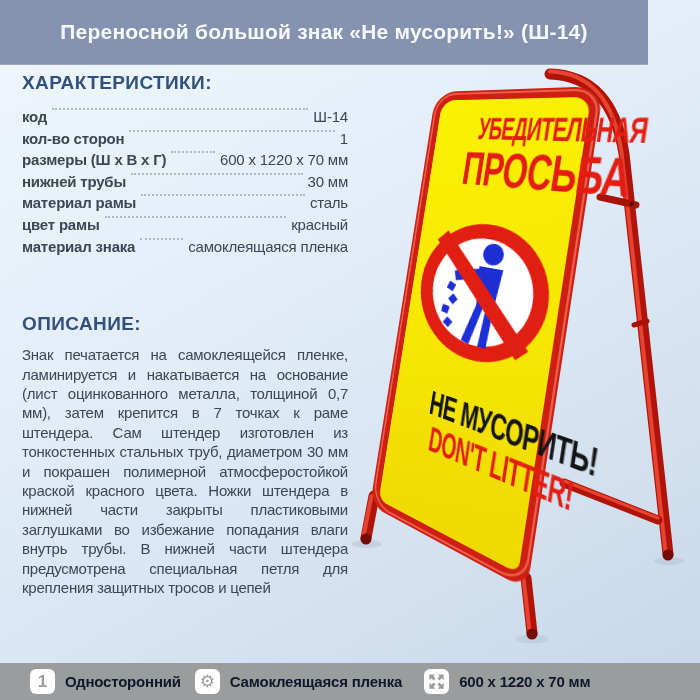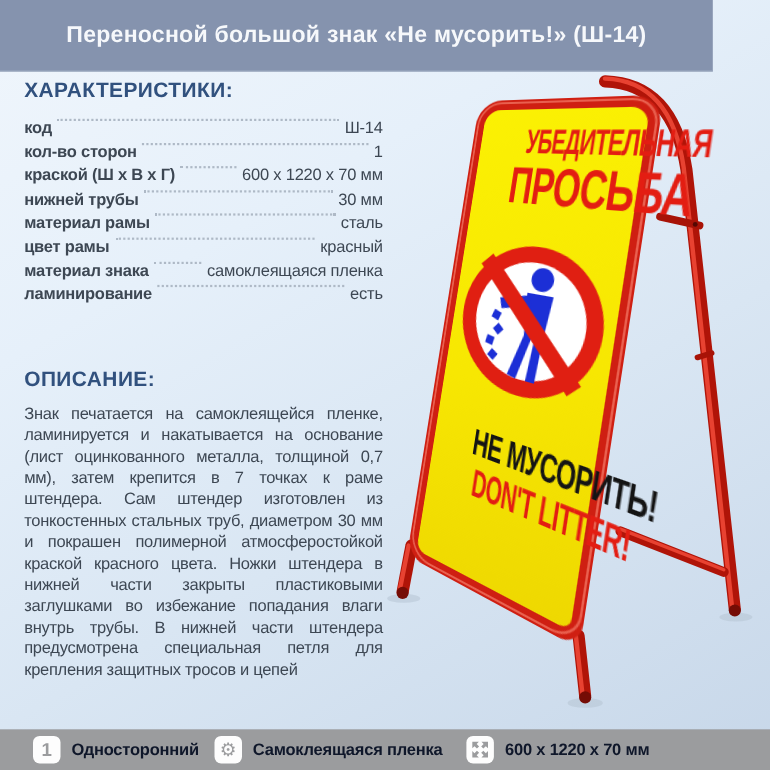--- a/index.html
+++ b/index.html
@@ -73,21 +73,21 @@
           <span class="lbl">код</span>
           <span class="dots"></span>
           <span class="val">Ш-14</span>
         </div>
       <div class="srow">
           <span class="lbl">кол-во сторон</span>
           <span class="dots"></span>
           <span class="val">1</span>
         </div>
       <div class="srow">
-          <span class="lbl">краской (Ш х В х Г)</span>
+          <span class="lbl">размеры (Ш х В х Г)</span>
           <span class="dots"></span>
           <span class="val">600 х 1220 х 70 мм</span>
         </div>
       <div class="srow">
           <span class="lbl">нижней трубы</span>
           <span class="dots"></span>
           <span class="val">30 мм</span>
         </div>
       <div class="srow">
           <span class="lbl">материал рамы</span>
@@ -96,25 +96,20 @@
         </div>
       <div class="srow">
           <span class="lbl">цвет рамы</span>
           <span class="dots"></span>
           <span class="val">красный</span>
         </div>
       <div class="srow">
           <span class="lbl">материал знака</span>
           <span class="dots"></span>
           <span class="val">самоклеящаяся пленка</span>
-        </div>
-      <div class="srow">
-          <span class="lbl">ламинирование</span>
-          <span class="dots"></span>
-          <span class="val">есть</span>
         </div>
     </div>
 
     <div class="sec-h desc-h">ОПИСАНИЕ:</div>
     <p class="desc">Знак печатается на самоклеящейся пленке, ламинируется и накатывается на основание (лист оцинкованного металла, толщиной 0,7 мм), затем крепится в 7 точках к раме штендера. Сам штендер изготовлен из тонкостенных стальных труб, диаметром 30 мм и покрашен полимерной атмосферостойкой краской красного цвета. Ножки штендера в нижней части закрыты пластиковыми заглушками во избежание попадания влаги внутрь трубы. В нижней части штендера предусмотрена специальная петля для крепления защитных тросов и цепей</p>
   </div>
 
   <div class="stand">
 
     <svg class="tubes" width="348" height="608" viewBox="0 0 348 608">

